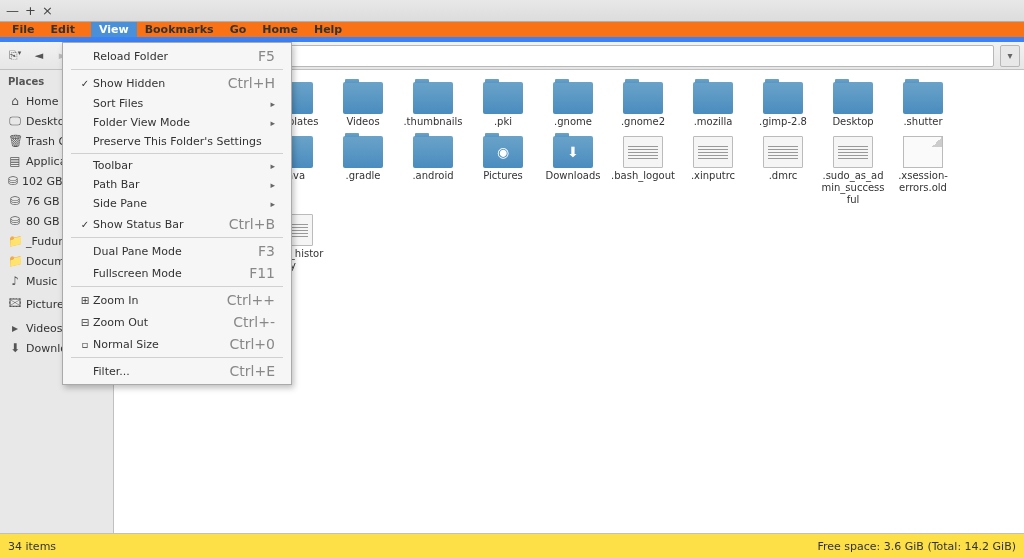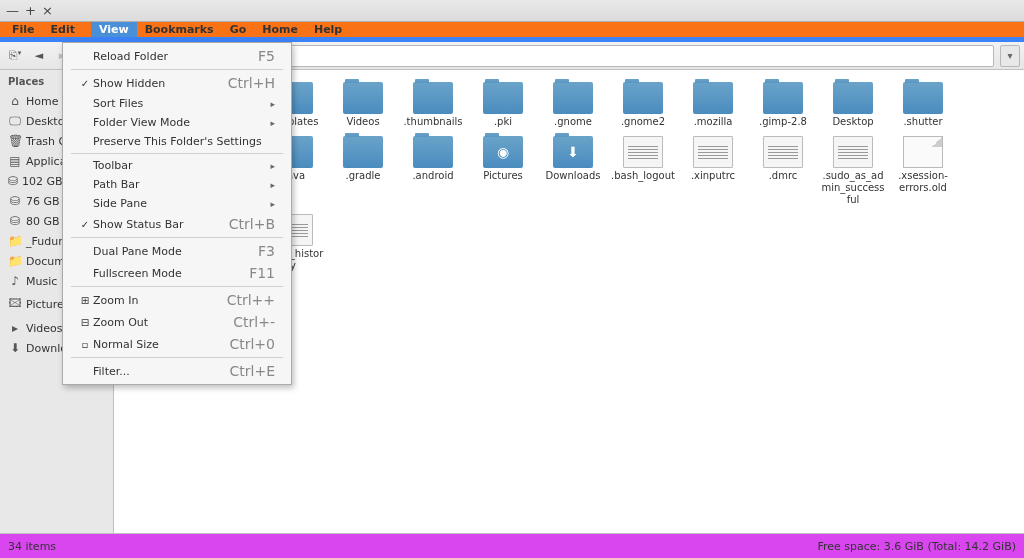--- a/index.html
+++ b/index.html
@@ -44,21 +44,21 @@
 .blankfile::after { content: ""; position: absolute; top: 0; right: 0; width: 10px; height: 10px; background: linear-gradient(135deg, #fafafa 50%, #ccc 50%); }
 
 .dropdown-menu { position: absolute; left: 62px; top: 42px; width: 230px; background: #f6f6f6; border: 1px solid #aaa; box-shadow: 2px 3px 6px rgba(0,0,0,.25); z-index: 100; padding: 2px 8px; }
 .dd-item { display: flex; align-items: center; padding: 3px 8px 3px 6px; font-size: 11px; color: #333; cursor: pointer; }
 .dd-check { width: 16px; text-align: center; font-size: 10px; }
 .dd-label { flex: 1; }
 .dd-accel { color: #888; font-size: 14px; }
 .dd-sub { font-size: 9px; color: #666; padding-left: 6px; }
 .dd-sep { height: 1px; background: #d0d0d0; margin: 2px 0; }
 
-.statusbar { position: absolute; bottom: 0; left: 0; right: 0; height: 20px; background: #d946ef; border-top: 1px solid #c0c0c0; display: flex; align-items: center; padding: 12px 8px; font-size: 11px; color: #333; }
+.statusbar { position: absolute; bottom: 0; left: 0; right: 0; height: 20px; background: #fde047; border-top: 1px solid #c0c0c0; display: flex; align-items: center; padding: 12px 8px; font-size: 11px; color: #333; }
 .statusbar .sp { flex: 1; }
 </style>
 </head>
 <body>
 
 <div class="titlebar">
   <div class="win-controls">
     <span>—</span>
     <span>+</span>
     <span>×</span>

